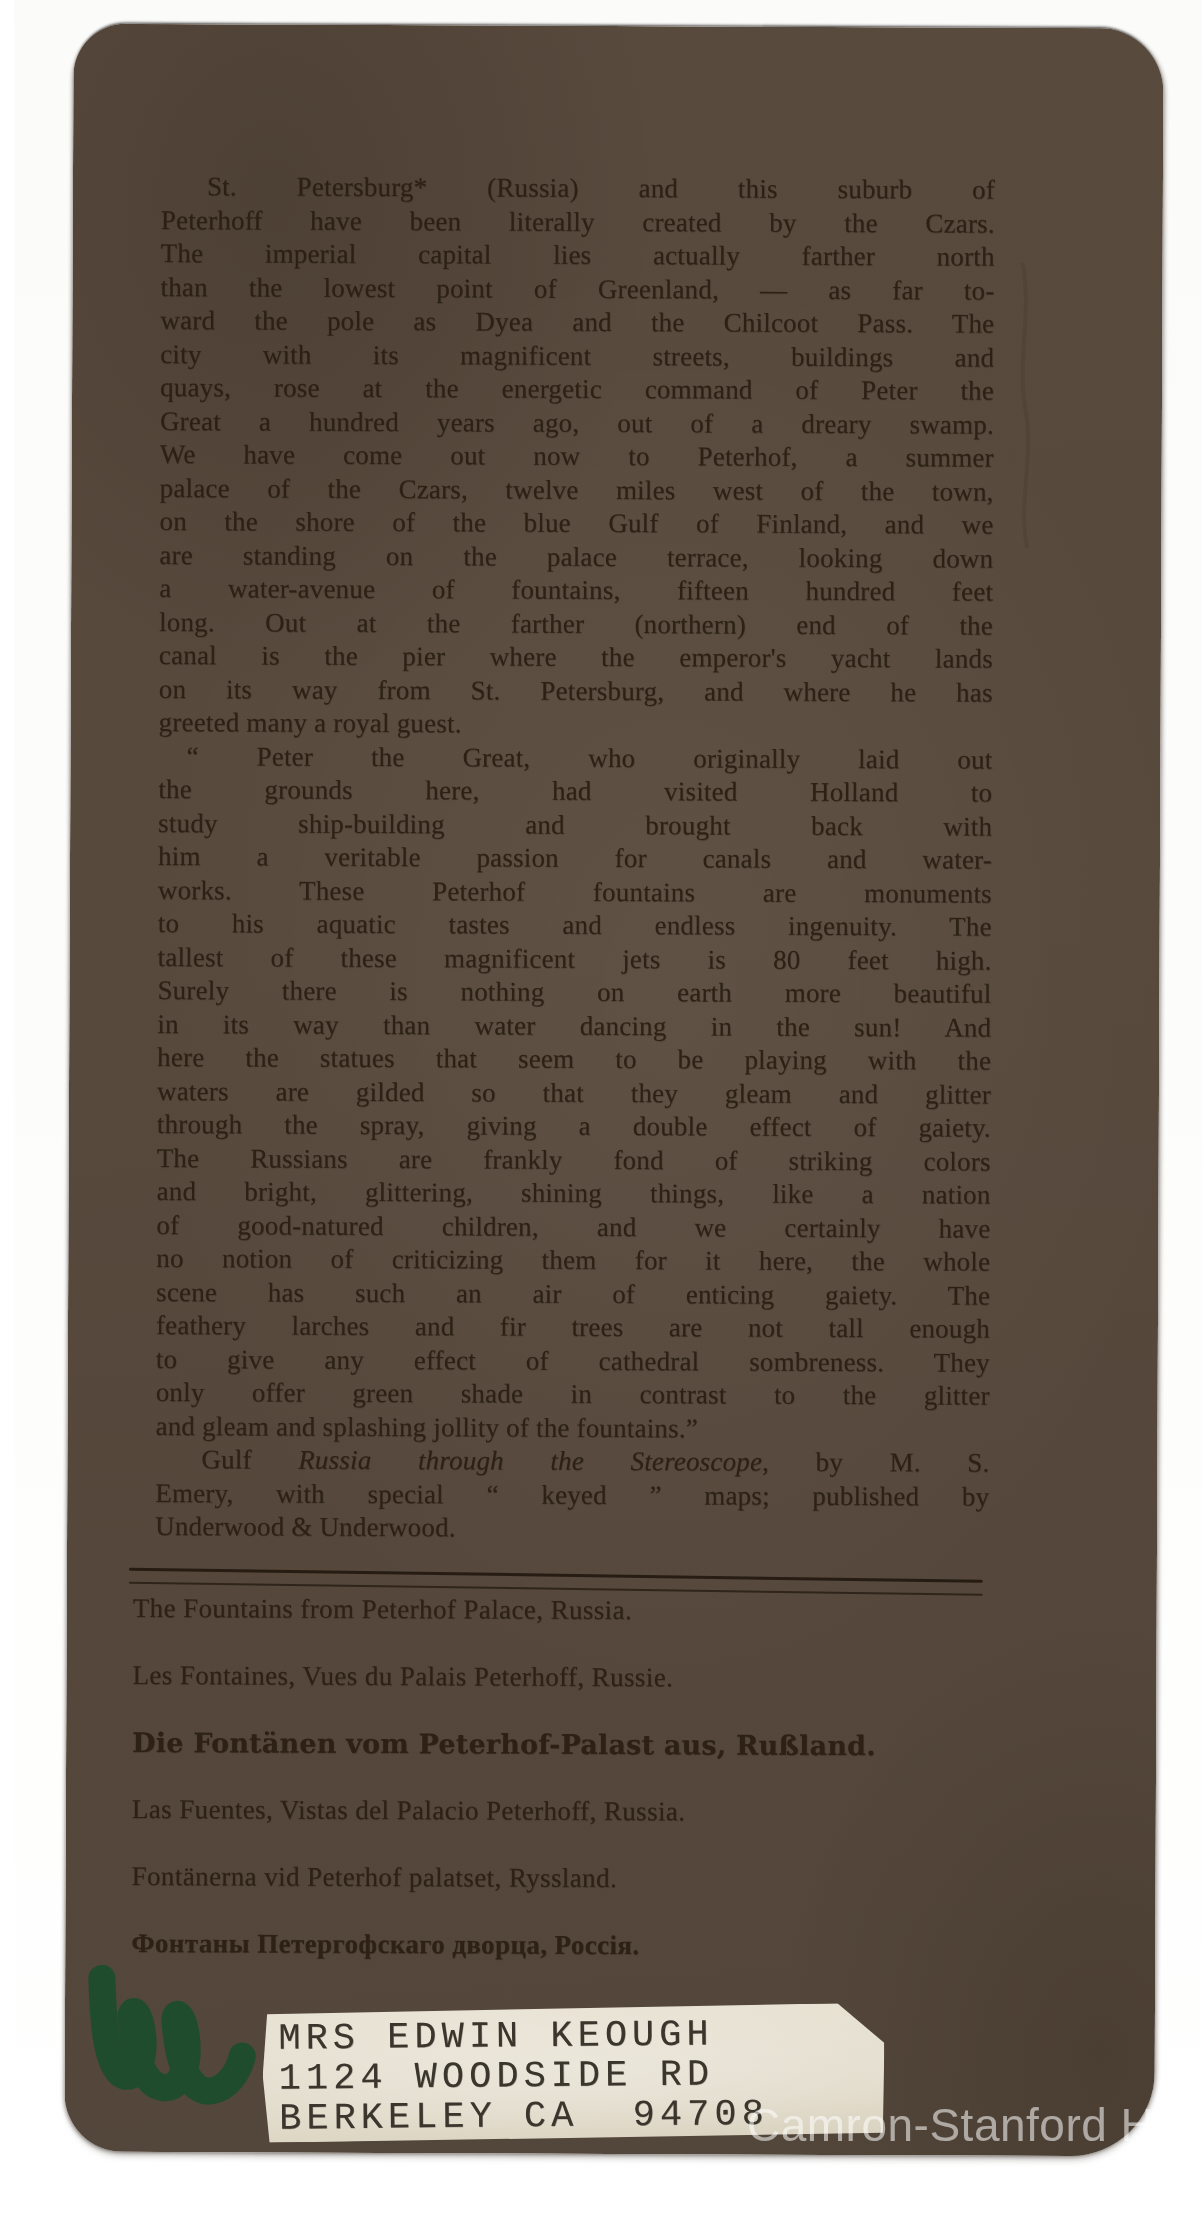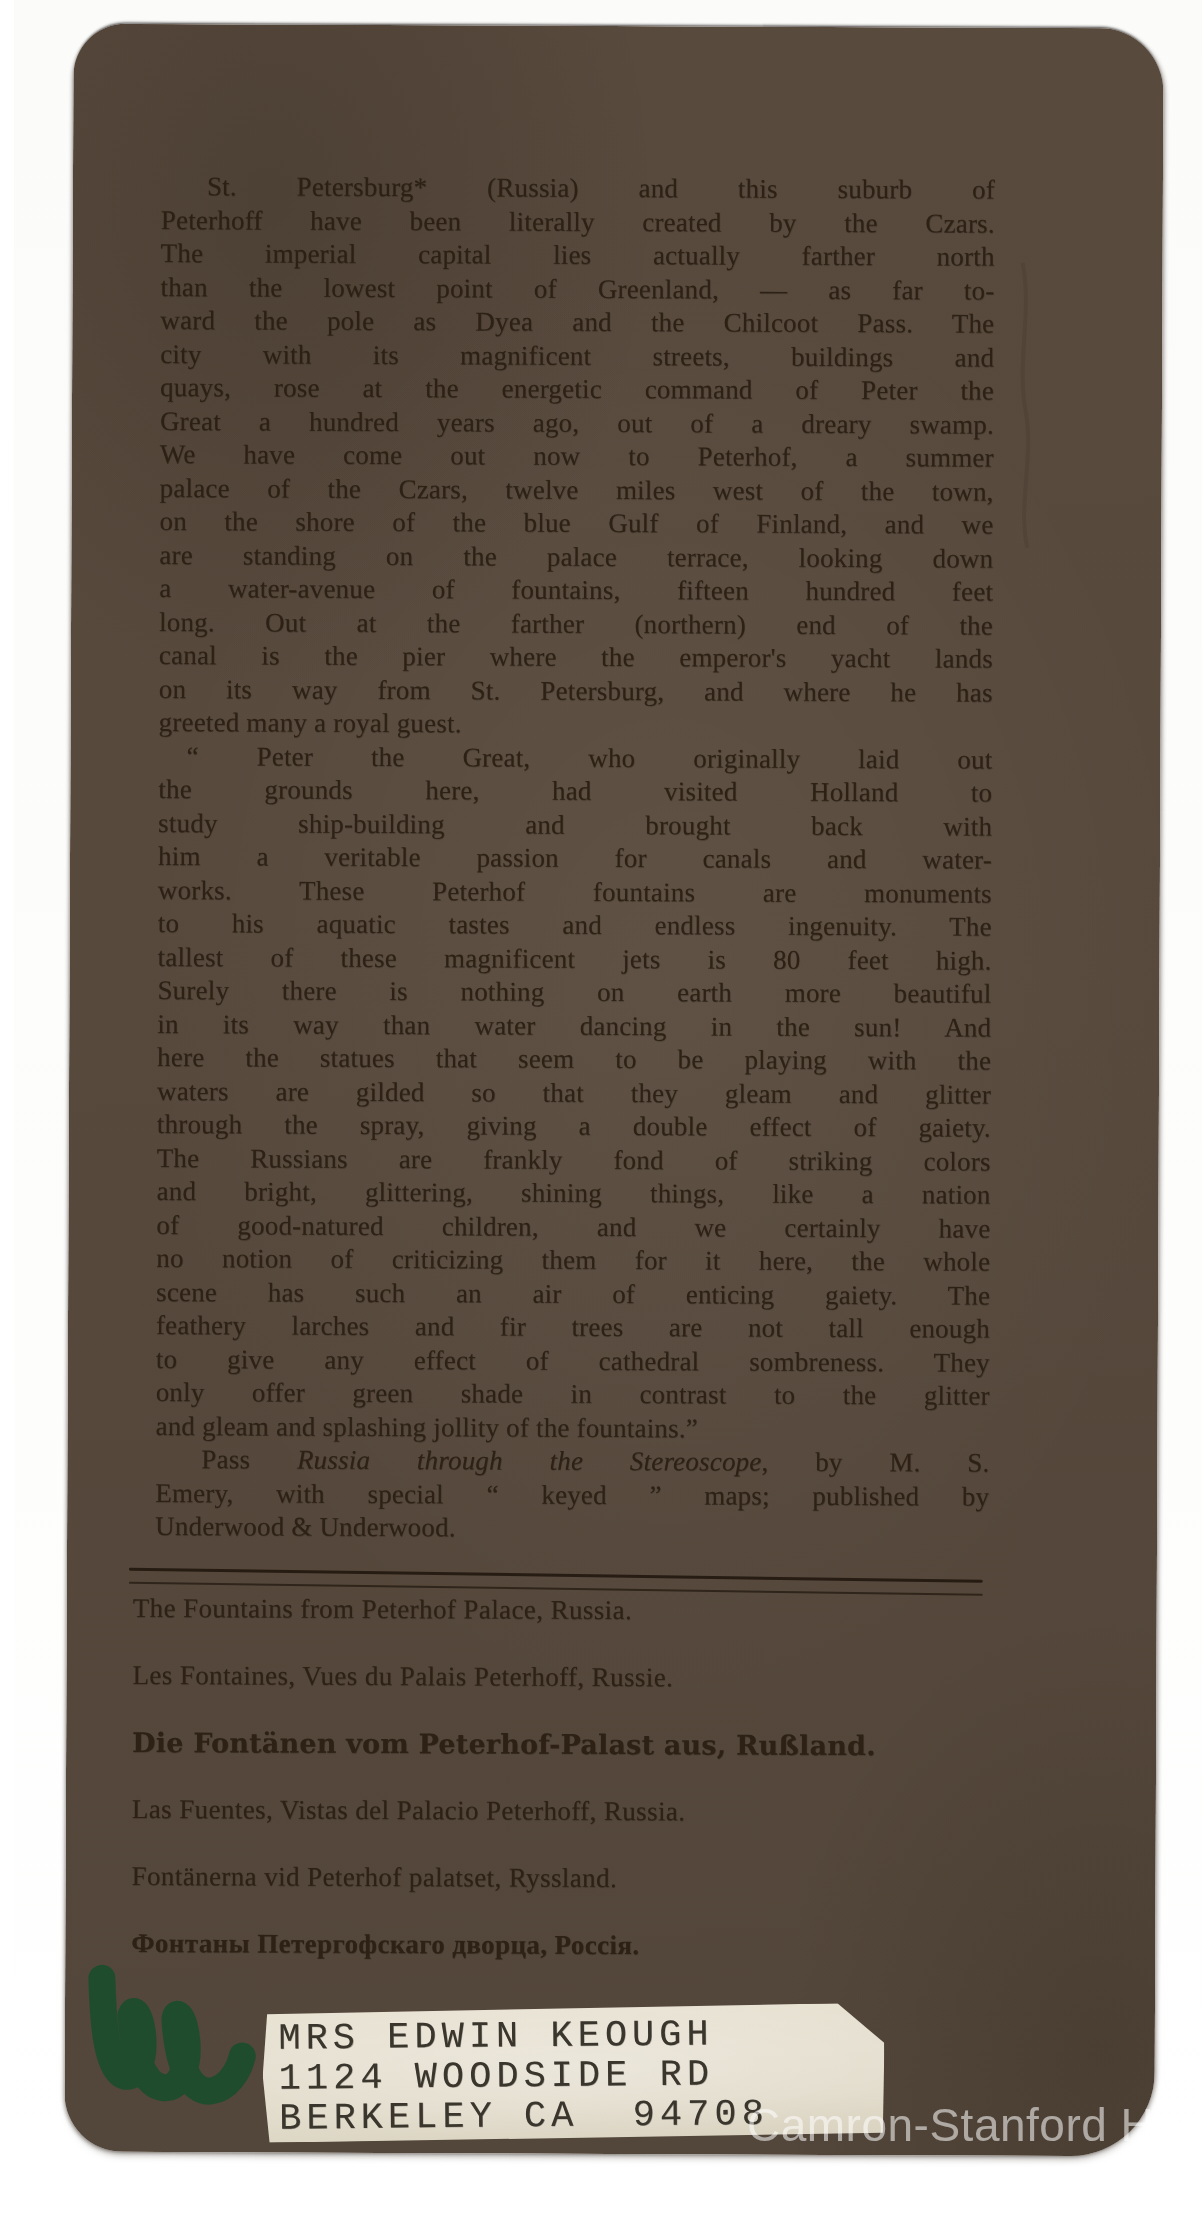--- a/index.html
+++ b/index.html
@@ -132,21 +132,21 @@
           <div class="tl">and bright, glittering, shining things, like a nation</div>
           <div class="tl">of good-natured children, and we certainly have</div>
           <div class="tl">no notion of criticizing them for it here, the whole</div>
           <div class="tl">scene has such an air of enticing gaiety.  The</div>
           <div class="tl">feathery larches and fir trees are not tall enough</div>
           <div class="tl">to give any effect of cathedral sombreness.  They</div>
           <div class="tl">only offer green shade in contrast to the glitter</div>
           <div class="tl last">and gleam and splashing jollity of the fountains.”</div>
         </div>
         <div class="paragraph p-attr">
-          <div class="tl first"><span>Pass </span><i>Russia through the Stereoscope</i><span>, by M. S.</span></div>
+          <div class="tl first"><span>Gulf </span><i>Russia through the Stereoscope</i><span>, by M. S.</span></div>
           <div class="tl">Emery, with special “ keyed ” maps; published by</div>
           <div class="tl last">Underwood &amp; Underwood.</div>
         </div>
       </div>
 
     <div class="rule r1"></div>
     <div class="rule r2"></div>
 
     <div class="titles ink" id="titles">
         <div class="title-line">The Fountains from Peterhof Palace, Russia.</div>

